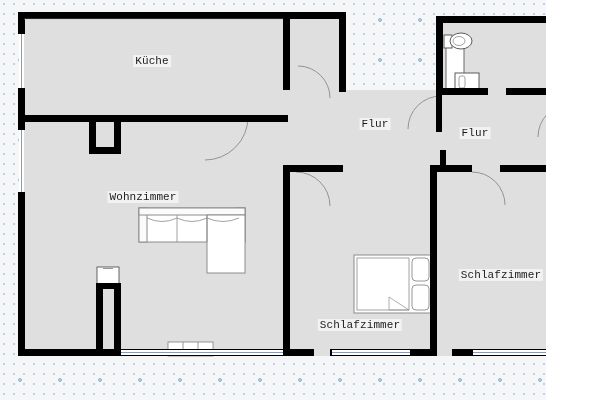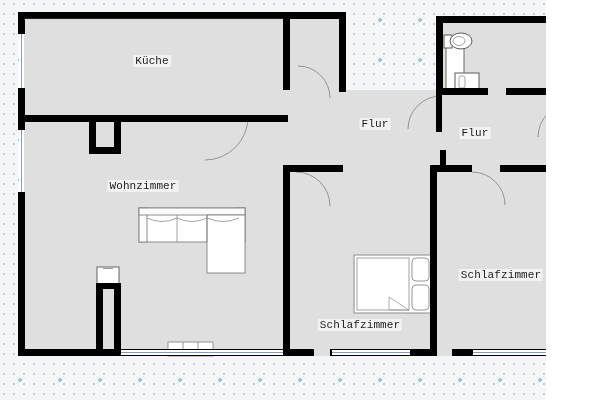--- a/index.html
+++ b/index.html
@@ -205,21 +205,21 @@
       </g>
     </g>
 
     <g fill="none" stroke="#b6b6b6" stroke-width="0.6" opacity="0.7">
       <path d="M24 19 L283 19"></path>
     </g>
   </svg>
 
   <div class="room-label" style="left:152px; top:61px;">Küche</div>
 
-  <div class="room-label" style="left:143px; top:186px;">Wohnzimmer</div>
+  <div class="room-label" style="left:143px; top:197px;">Wohnzimmer</div>
 
   <div class="room-label" style="left:375px; top:124px;">Flur</div>
 
   <div class="room-label" style="left:475px; top:133px;">Flur</div>
 
 
   <div class="room-label" style="left:360px; top:325px;">Schlafzimmer</div>
 
   <div class="room-label" style="left:501px; top:275px;">Schlafzimmer</div>
 

